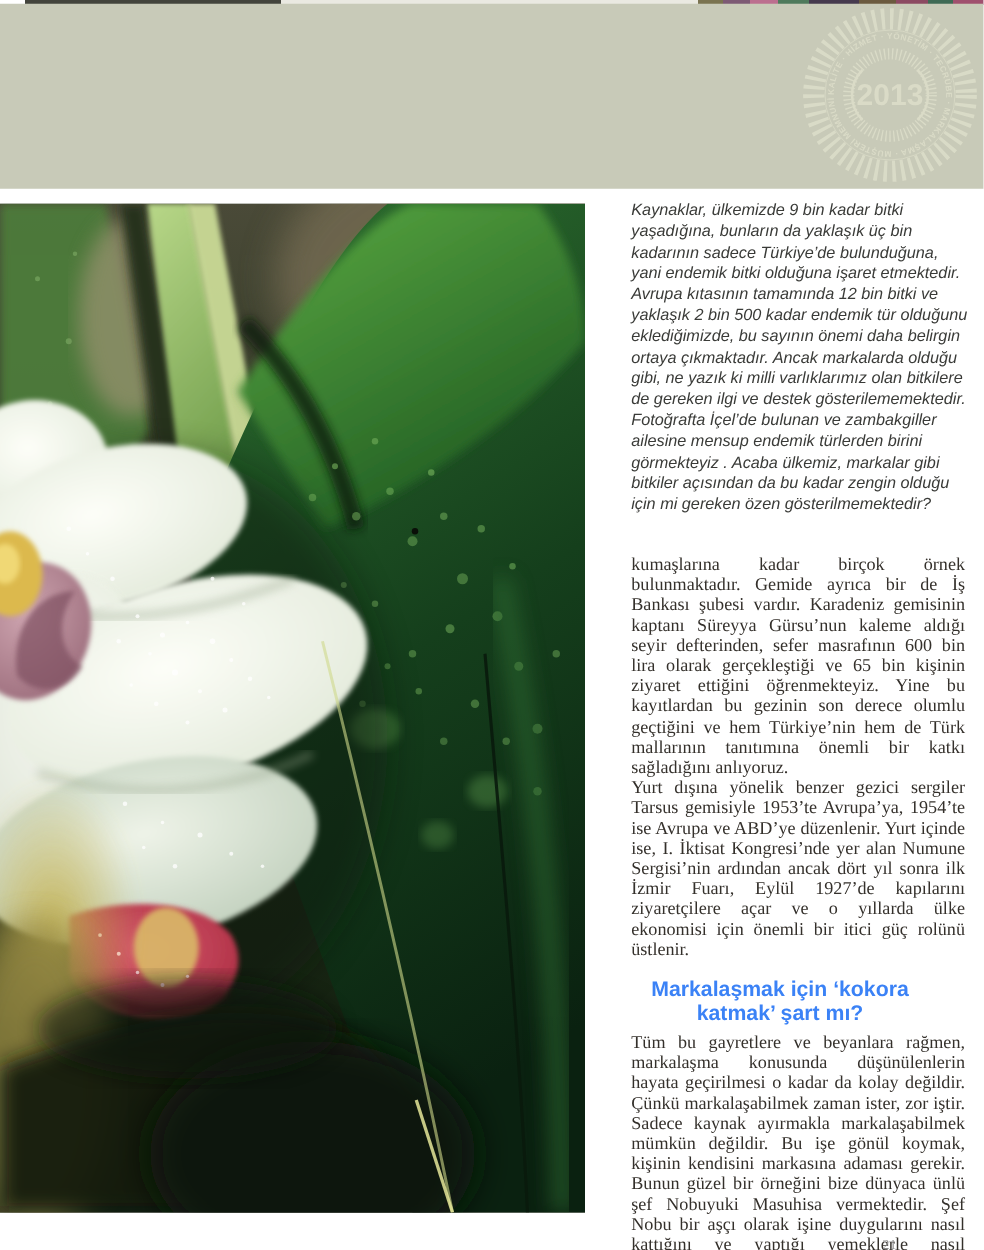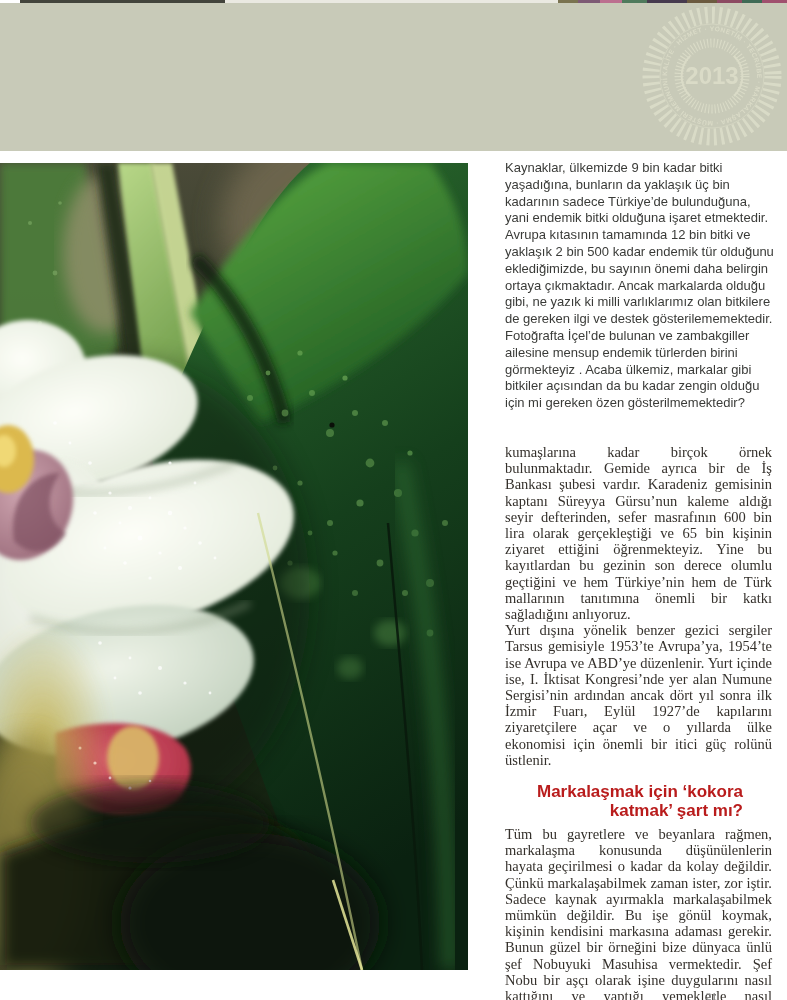--- a/index.html
+++ b/index.html
@@ -26,32 +26,33 @@
     position:absolute; left:0; top:163px; width:468px; height:807px;
     background:#1c2413;
   }
   .col{
     position:absolute; left:505px; width:270px; color:#34302b;
   }
   .intro{
     top:160px; width:272px;
     font-size:13px; line-height:16.8px; color:#3a3b38;
     font-family:"Liberation Sans","DejaVu Sans",sans-serif;
+    font-style:italic;
   }
   .bodycopy{
     top:444px; width:267px;
     font-family:"Liberation Serif","DejaVu Serif",serif;
     font-size:14.5px; line-height:16.2px; text-align:justify;
   }
   .bodycopy p{ margin:0; }
   .headline{
     font-family:"Liberation Sans","DejaVu Sans",sans-serif;
-    font-weight:bold; color:#b91c1c;
+    font-weight:bold; color:#3b82f6;
     font-size:17px; line-height:19px;
-    margin:14px 0 6px 0; width:238px; text-align:right;
+    margin:14px 0 6px 0; width:238px; text-align:center;
   }
   .pagenum{
     position:absolute; left:706px; top:990px;
     font-size:11px; color:#8a8a8a;
     font-family:"Liberation Serif","DejaVu Serif",serif;
   }
 </style>
 </head>
 <body>
 

